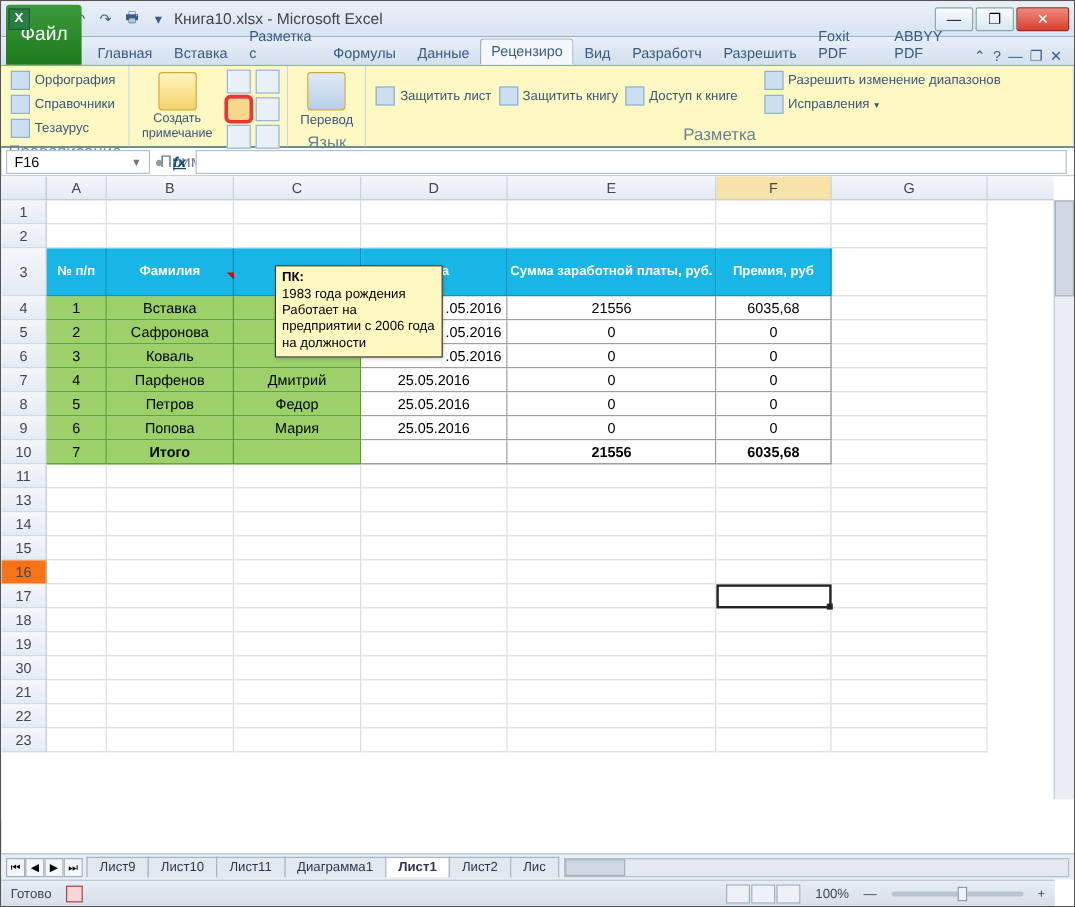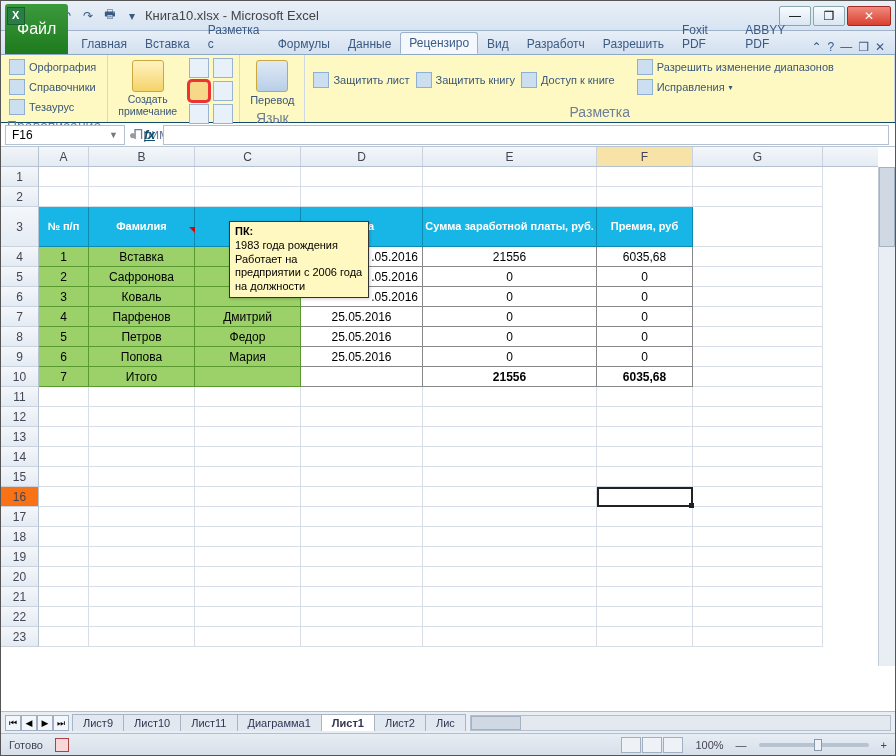--- a/index.html
+++ b/index.html
@@ -73,21 +73,21 @@
 
 .sheetbar { position:absolute; bottom:22px; left:0; right:0; height:22px; background:#e9eef4; border-top:1px solid #b2bfcf; display:flex; align-items:center; font-size:11px;}
 .sheetnav { display:flex; gap:0; padding:0 4px;}
 .sheetnav span { width:16px; height:16px; border:1px solid #a0b0c2; background:#f3f6fa; text-align:center; font-size:9px; line-height:14px; cursor:pointer;}
 .stab { padding:2px 10px; background:#e2e8ef; border:1px solid #a7b4c4; border-bottom:none; margin-left:-1px; cursor:pointer; color:#335;}
 .stab.active { background:#fff; font-weight:bold;}
 .sheetbar .hscroll { flex:1; margin:0 4px; height:16px; background:#e4e9f0; border:1px solid #b2bfcf; position:relative;}
 .sheetbar .hscroll .thumb { position:absolute; left:0; top:0; bottom:0; width:50px; background:#cfd8e3; border:1px solid #a5b2c2;}
 
 
-.statusbar { position:absolute; bottom:0; left:0; right:0; height:22px; background:linear-gradient(#e7edf4,#d7dfe9); border-top:1px solid #b2bfcf; display:flex; align-items:center; font-size:11px; color:#445; padding:0 8px; gap:12px;}
+.statusbar { position:absolute; bottom:0; left:0; right:16px; height:22px; background:linear-gradient(#e7edf4,#d7dfe9); border-top:1px solid #b2bfcf; display:flex; align-items:center; font-size:11px; color:#445; padding:0 8px; gap:12px;}
 .statusbar .spacer { flex:1;}
 .viewbtns { display:flex; gap:1px;}
 .viewbtns span { width:20px; height:16px; border:1px solid #a0b0c2; background:#eef2f7; cursor:pointer;}
 .zoom-slider { width:110px; height:4px; background:#b8c3d1; position:relative; border-radius:2px;}
 .zoom-slider .zthumb{ position:absolute; top:-4px; left:50%; width:8px; height:12px; background:#eef2f7; border:1px solid #8899ad;}
 
 
 .vscroll { position:absolute; top:20px; right:0; bottom:17px; width:17px; background:#e9eef4; border-left:1px solid #c2ccd8;}
 .vscroll .vthumb { position:absolute; top:0; left:0; right:0; height:80px; background:#cfd8e3; border:1px solid #a5b2c2;}
 
@@ -325,49 +325,39 @@
         <div class="cell tcell-green cwB">Попова</div>
         <div class="cell tcell-green cwC">Мария</div>
         <div class="cell tcell-white cwD">25.05.2016</div>
         <div class="cell tcell-white cwE">0</div>
         <div class="cell tcell-white cwF">0</div>
         <div class="cell cwG"></div>
       </div>
     <div class="row">
         <div class="rh">10</div>
         <div class="cell tcell-green cwA">7</div>
-        <div class="cell tcell-green cwB" style="font-weight:normal">Итого</div>
+        <div class="cell tcell-green cwB" style="font-weight:bold">Итого</div>
         <div class="cell tcell-green cwC"></div>
         <div class="cell tcell-white cwD"></div>
         <div class="cell tcell-white cwE" style="font-weight:bold">21556</div>
         <div class="cell tcell-white cwF" style="font-weight:bold">6035,68</div>
         <div class="cell cwG"></div>
       </div>
 
     <div class="row">
         <div class="rh">11</div>
         <div class="cell cwA"></div>
         <div class="cell cwB"></div>
         <div class="cell cwC"></div>
         <div class="cell cwD"></div>
         <div class="cell cwE"></div>
         <div class="cell cwF"></div>
         <div class="cell cwG"></div>
       </div>
     <div class="row">
-        <div class="rh">12</div>
-        <div class="cell cwA"></div>
-        <div class="cell cwB"></div>
-        <div class="cell cwC"></div>
-        <div class="cell cwD"></div>
-        <div class="cell cwE"></div>
-        <div class="cell cwF"></div>
-        <div class="cell cwG"></div>
-      </div>
-    <div class="row">
         <div class="rh">13</div>
         <div class="cell cwA"></div>
         <div class="cell cwB"></div>
         <div class="cell cwC"></div>
         <div class="cell cwD"></div>
         <div class="cell cwE"></div>
         <div class="cell cwF"></div>
         <div class="cell cwG"></div>
       </div>
     <div class="row">
@@ -424,21 +414,21 @@
         <div class="rh">19</div>
         <div class="cell cwA"></div>
         <div class="cell cwB"></div>
         <div class="cell cwC"></div>
         <div class="cell cwD"></div>
         <div class="cell cwE"></div>
         <div class="cell cwF"></div>
         <div class="cell cwG"></div>
       </div>
     <div class="row">
-        <div class="rh">20</div>
+        <div class="rh">30</div>
         <div class="cell cwA"></div>
         <div class="cell cwB"></div>
         <div class="cell cwC"></div>
         <div class="cell cwD"></div>
         <div class="cell cwE"></div>
         <div class="cell cwF"></div>
         <div class="cell cwG"></div>
       </div>
     <div class="row">
         <div class="rh">21</div>

